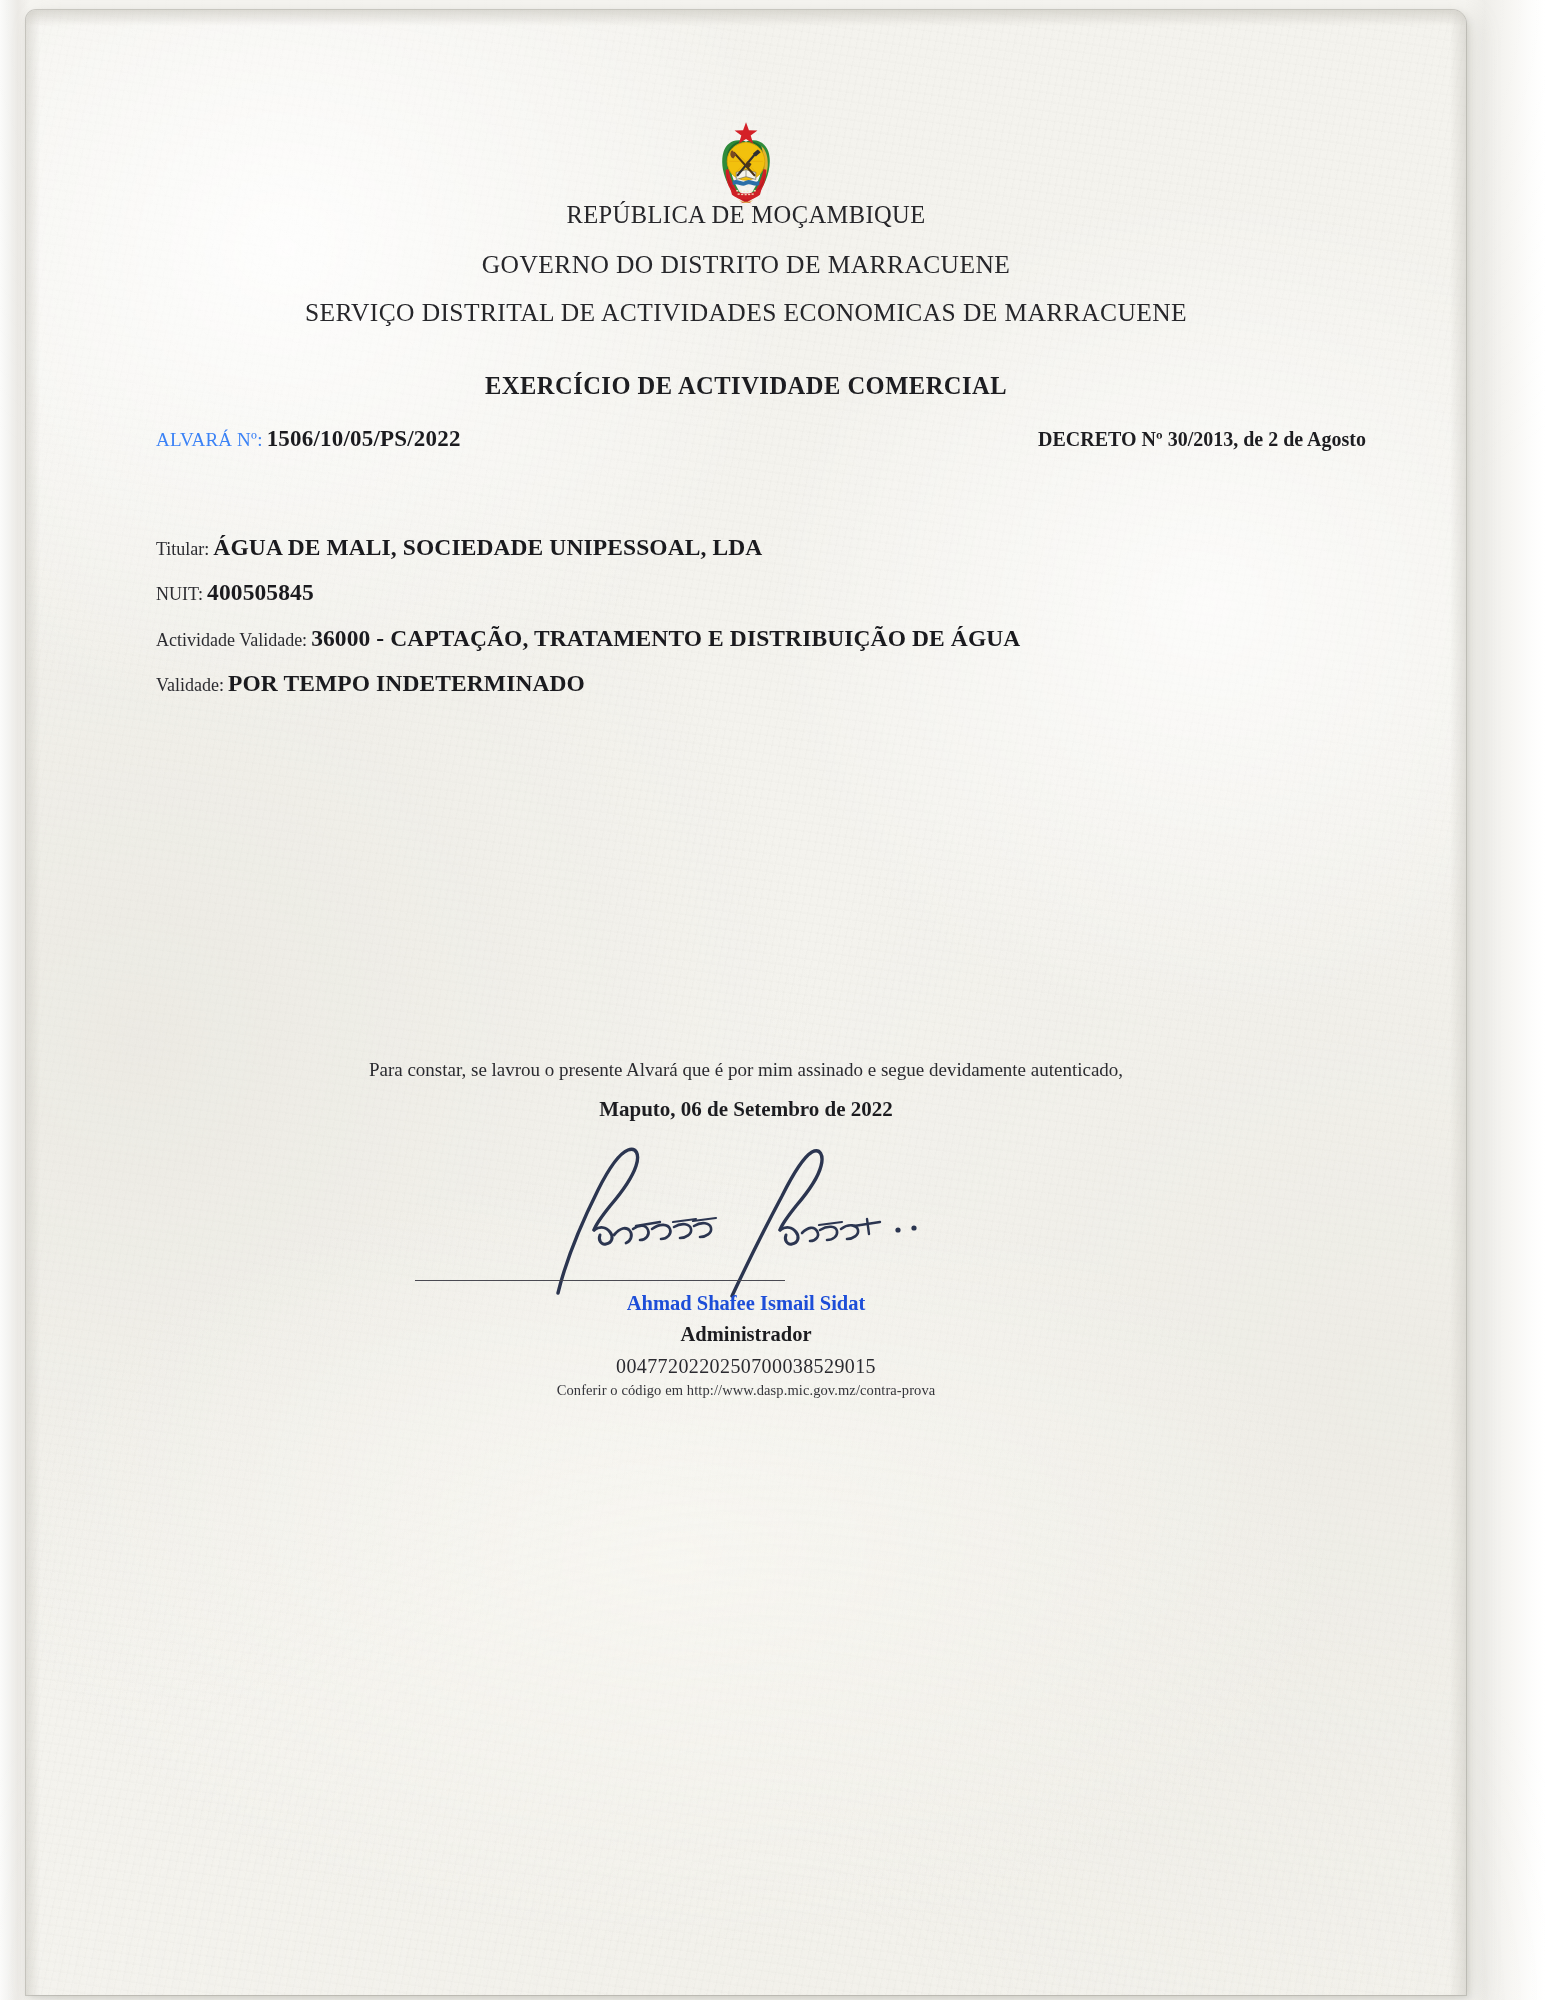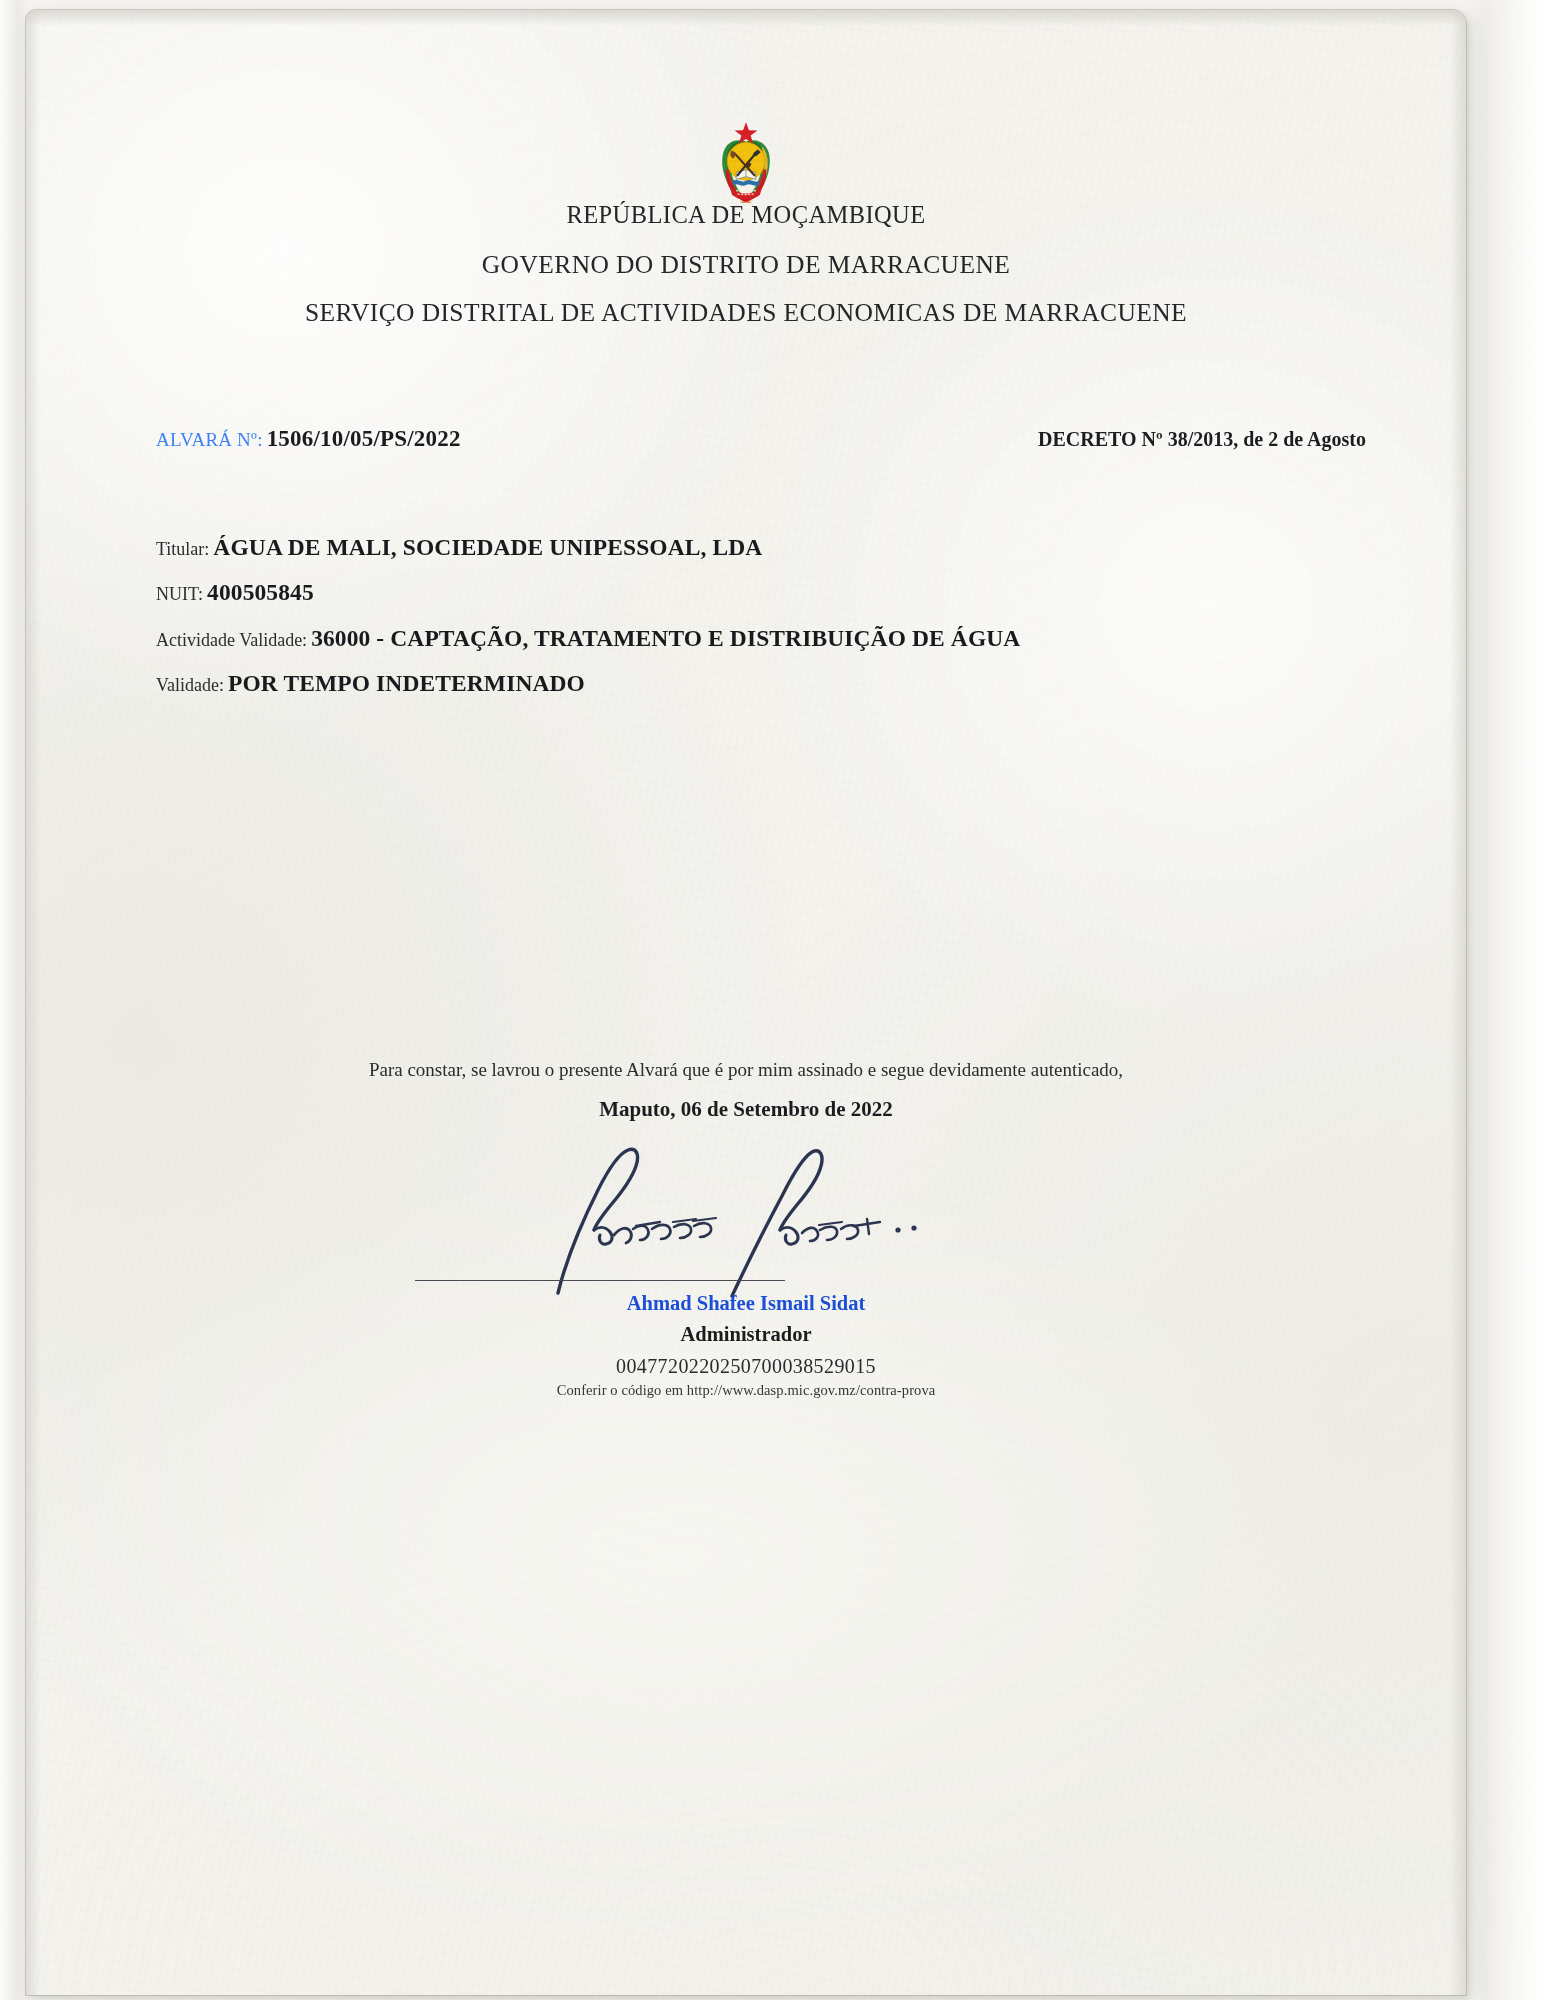--- a/index.html
+++ b/index.html
@@ -318,27 +318,28 @@
         <path d="M40 117 C44 121 56 121 60 117 C56 123 44 123 40 117 Z" fill="#d9a93a"></path>
 
         <path d="M50 6 L54.2 17.6 L66.4 17.8 L56.7 25.2 L60.3 37 L50 29.9 L39.7 37 L43.3 25.2 L33.6 17.8 L45.8 17.6 Z" fill="#d42027"></path>
       </svg>
     </div>
 
     <div class="hdr hdr1">REPÚBLICA DE MOÇAMBIQUE</div>
     <div class="hdr hdr2">GOVERNO DO DISTRITO DE MARRACUENE</div>
     <div class="hdr hdr3">SERVIÇO DISTRITAL DE ACTIVIDADES ECONOMICAS DE MARRACUENE</div>
 
+    <div class="doc-title">EXERCÍCIO DE ACTIVIDADE COMERCIAL</div>
 
     <div class="alvara-row">
       <div>
         <span class="lbl">ALVARÁ Nº:</span>
         <span class="val">1506/10/05/PS/2022</span>
       </div>
-      <div class="decreto">DECRETO Nº 38/2013, de 2 de Agosto</div>
+      <div class="decreto">DECRETO Nº 30/2013, de 2 de Agosto</div>
     </div>
 
     <div class="fields">
       <div class="field">
         <span class="f-lbl">Titular:</span>
         <span class="f-val">ÁGUA DE MALI, SOCIEDADE UNIPESSOAL, LDA</span>
       </div>
       <div class="field">
         <span class="f-lbl">NUIT:</span>
         <span class="f-val">400505845</span>

